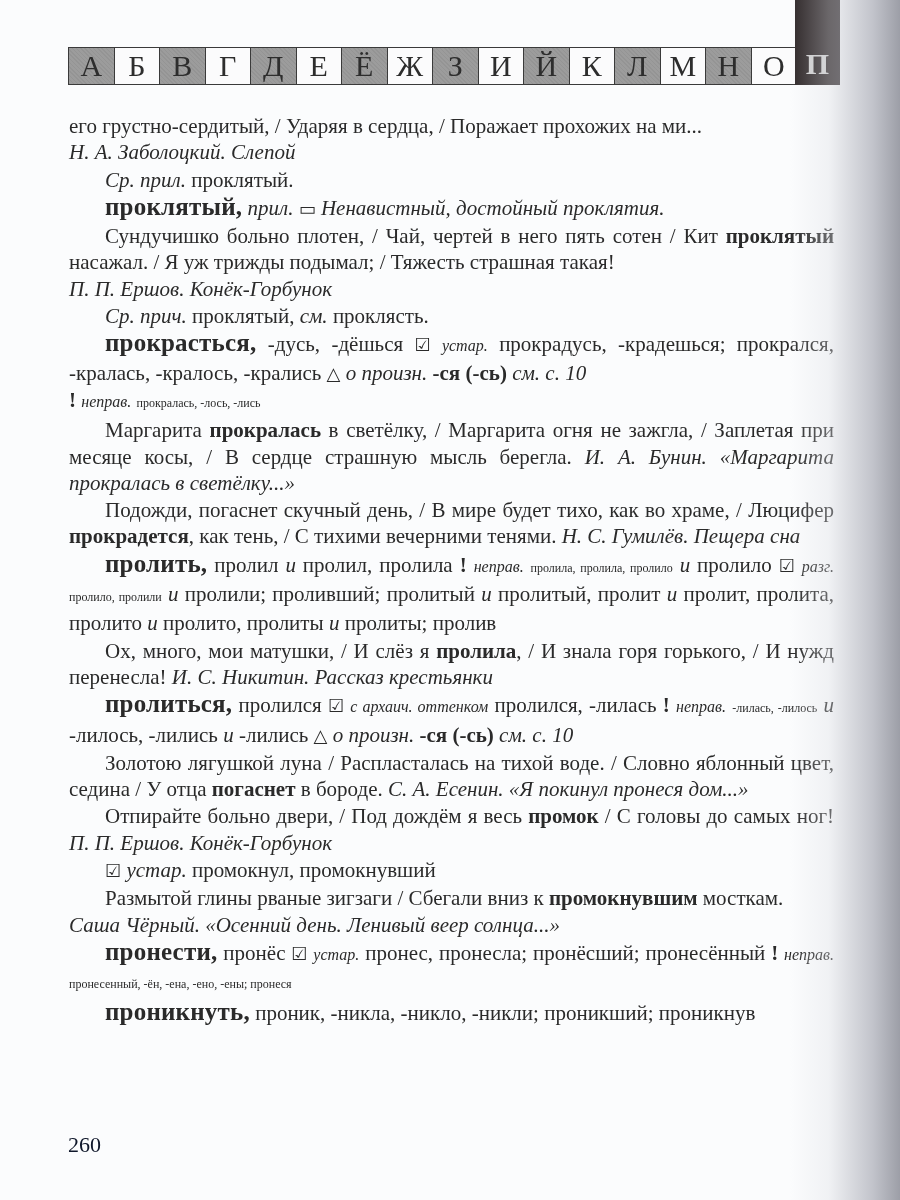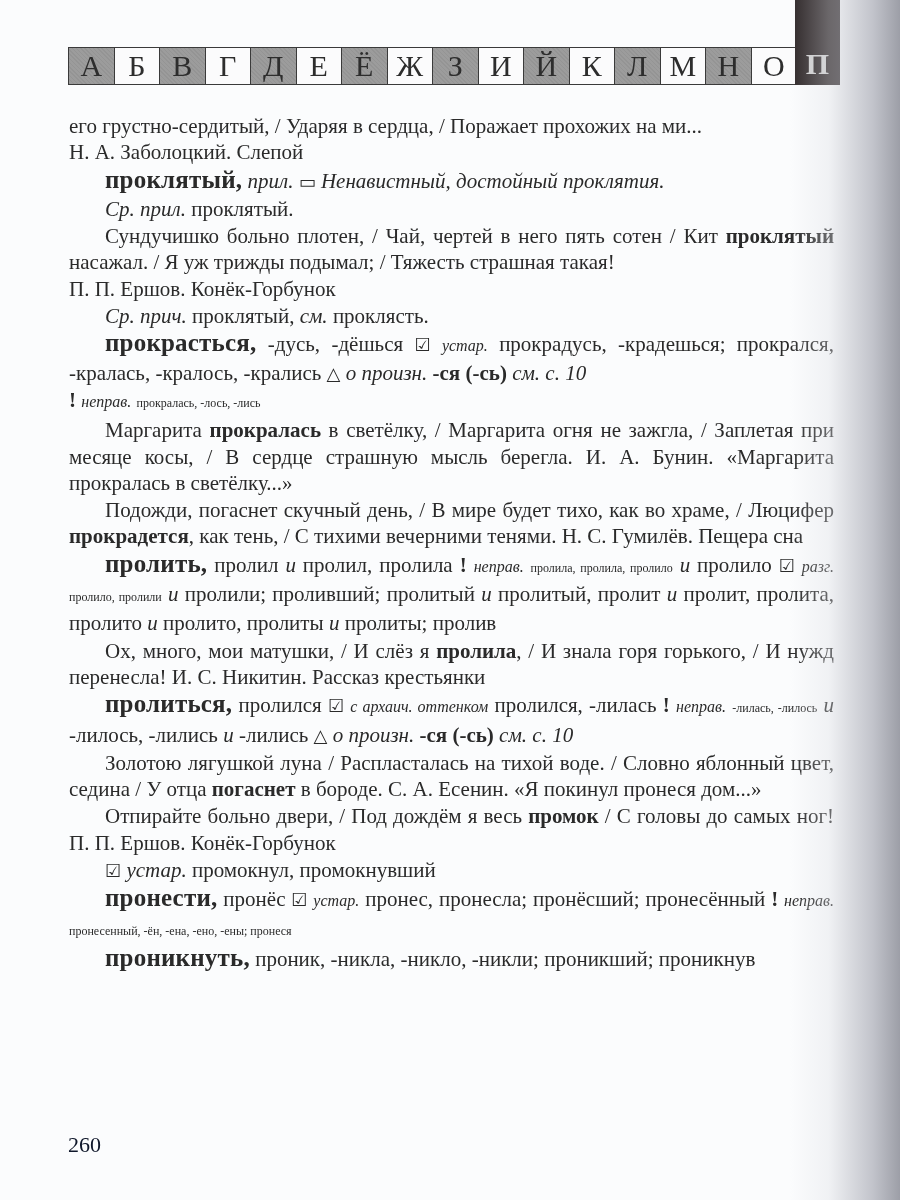--- a/index.html
+++ b/index.html
@@ -37,21 +37,21 @@
     
     .page {
       position: absolute; left: 68px; top: 112px; width: 767px;
       font-size: 21px; line-height: 26.3px; text-align: justify;
     }
     .p { margin: 1px; }
     .ind { text-indent: 36px; }
     .hw { font-weight: bold; font-size: 25px; letter-spacing: 0.2px; }
     .b { font-weight: bold; }
     .i { font-style: italic; }
-    .src { }
+    .src { font-style: italic; }
     .sm { font-size: 12px; }
     .smi { font-size: 16px; font-style: italic; }
     .mark { font-size: 18px; }
     .pagenum {
       position: absolute; left: 68px; top: 1132px;
       font-size: 22px; color: #0f172a;
     }
   </style>
 </head>
 <body>
@@ -75,23 +75,23 @@
   <div class="tab light">М</div>
   <div class="tab shade">Н</div>
   <div class="tab light">О</div>
 </div>
 <div class="tab-active">П</div>
 
 <div class="page">
 
   <p class="p"><span>его грустно-сердитый, / Ударяя в сердца, / Поражает прохожих на ми...</span><br><span class="src">Н. А. Заболоцкий. Слепой</span></p>
 
+  <p class="p ind"><span class="i">Ср. прил.</span> <span>проклятый.</span></p>
+
   <p class="p ind"><span class="hw">проклятый,</span> <span class="i">прил.</span> <span class="mark">▭</span> <span class="i">Ненавистный, достойный проклятия.</span></p>
-
-  <p class="p ind"><span class="i">Ср. прил.</span> <span>проклятый.</span></p>
 
   <p class="p ind"><span>Сундучишко больно плотен, / Чай, чертей в него пять сотен / Кит </span><span class="b">проклятый</span><span> насажал. / Я уж трижды подымал; / Тяжесть страшная такая!</span><br><span class="src">П. П. Ершов. Конёк-Горбунок</span></p>
 
   <p class="p ind"><span class="i">Ср. прич.</span> <span>проклятый,</span> <span class="i">см.</span> <span>проклясть.</span></p>
 
   <p class="p ind"><span class="hw">прокрасться,</span> <span>-дусь, -дёшься</span> <span class="mark">☑</span> <span class="smi">устар.</span> <span>прокрадусь, -крадешься; прокрался, -кралась, -кралось, -крались</span> <span class="mark">△</span> <span class="i">о произн.</span> <span class="b">-ся (-сь)</span> <span class="i">см. с. 10</span><br><span class="b">!</span> <span class="smi">неправ.</span> <span class="sm">прокралась, -лось, -лись</span></p>
 
   <p class="p ind"><span>Маргарита </span><span class="b">прокралась</span><span> в светёлку, / Маргарита огня не зажгла, / Заплетая при месяце косы, / В сердце страшную мысль берегла.</span> <span class="src">И. А. Бунин. «Маргарита прокралась в светёлку...»</span></p>
 
   <p class="p ind"><span>Подожди, погаснет скучный день, / В мире будет тихо, как во храме, / Люцифер </span><span class="b">прокрадется</span><span>, как тень, / С тихими вечерними тенями.</span> <span class="src">Н. С. Гумилёв. Пещера сна</span></p>
@@ -102,19 +102,20 @@
 
   <p class="p ind"><span class="hw">пролиться,</span> <span>пролился</span> <span class="mark">☑</span> <span class="smi">с архаич. оттенком</span> <span>пролился, -лилась</span> <span class="b">!</span> <span class="smi">неправ.</span> <span class="sm">-лилась, -лилось</span> <span class="i">и</span> <span>-лилось, -лились</span> <span class="i">и</span> <span>-лились</span> <span class="mark">△</span> <span class="i">о произн.</span> <span class="b">-ся (-сь)</span> <span class="i">см. с. 10</span></p>
 
   <p class="p ind"><span>Золотою лягушкой луна / Распласталась на тихой воде. / Словно яблонный цвет, седина / У отца </span><span class="b">погаснет</span><span> в бороде.</span> <span class="src">С. А. Есенин. «Я покинул пронеся дом...»</span></p>
 
 
   <p class="p ind"><span>Отпирайте больно двери, / Под дождём я весь </span><span class="b">промок</span><span> / С головы до самых ног!</span> <span class="src">П. П. Ершов. Конёк-Горбунок</span></p>
 
   <p class="p ind"><span class="mark">☑</span> <span class="i">устар.</span> <span>промокнул, промокнувший</span></p>
 
+  <p class="p ind"><span>Размытой глины рваные зигзаги / Сбегали вниз к </span><span class="b">промокнувшим</span><span> мосткам.</span><br><span class="src">Саша Чёрный. «Осенний день. Ленивый веер солнца...»</span></p>
 
   <p class="p ind"><span class="hw">пронести,</span> <span>пронёс</span> <span class="mark">☑</span> <span class="smi">устар.</span> <span>пронес, пронесла; пронёсший; пронесённый</span> <span class="b">!</span> <span class="smi">неправ.</span> <span class="sm">пронесенный, -ён, -ена, -ено, -ены; пронеся</span></p>
 
   <p class="p ind"><span class="hw">проникнуть,</span> <span>проник, -никла, -никло, -никли; проникший; проникнув</span></p>
 </div>
 
 <div class="pagenum">260</div>
 
 </body></html>

